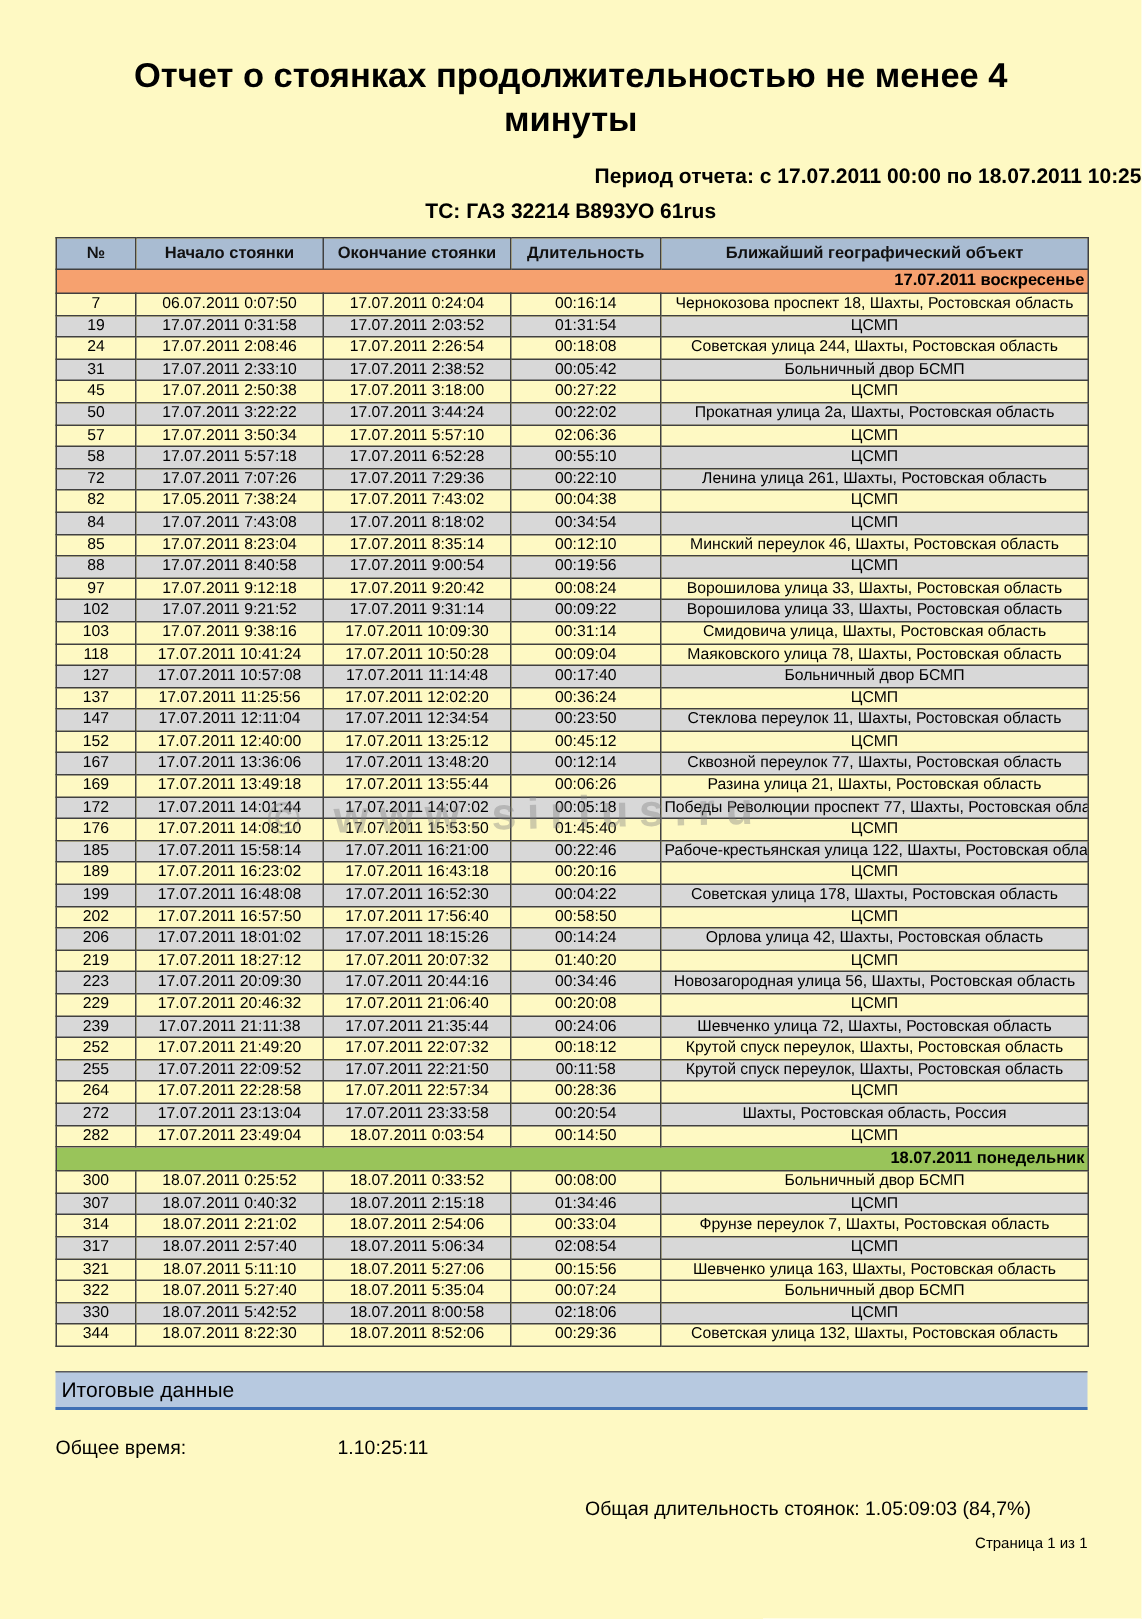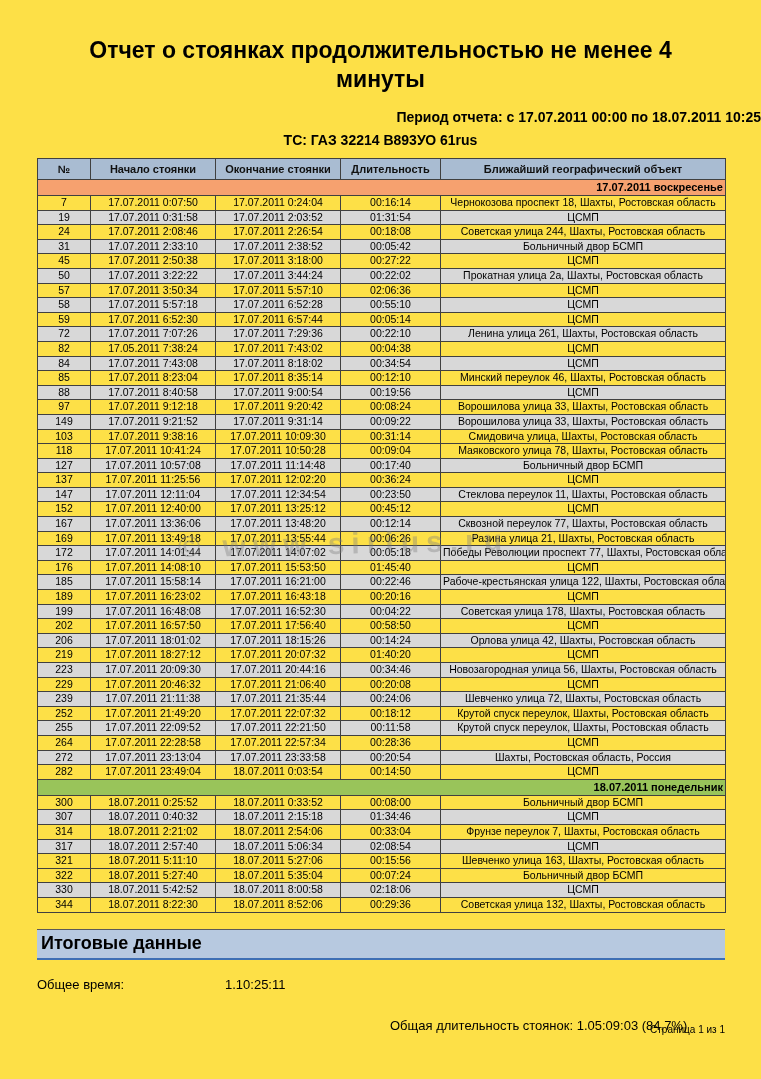--- a/index.html
+++ b/index.html
@@ -1,17 +1,17 @@
 <!DOCTYPE html>
 <html><head>
 <meta charset="utf-8">
 <style>
   html,body { margin:0; padding:0; background:#ffffff; }
   .page {
-    position:relative; width:761px; height:1079px; background:#fde047;
+    position:relative; width:761px; height:1079px; background:#fef9c3;
     font-family:"Liberation Sans", sans-serif; color:#000; overflow:hidden;
   }
   .title {
     margin:36px auto 0; width:620px; text-align:center;
     font-size:23px; line-height:29px; font-weight:bold;
   }
   .period { margin-top:15px; text-align:right; font-size:14px; font-weight:bold; }
   .vehicle { margin-top:7px; text-align:center; font-size:14px; font-weight:bold; }
 
   table.stops {
@@ -34,21 +34,21 @@
     font-size:10.5px; height:13.6px; line-height:13.6px; padding:0 2px;
   }
   tr.shaded td { background:#d8d8d8; }
   tr.section td {
     font-weight:bold; font-size:11px; height:15px; line-height:15px;text-align:right;
   }
 
   .summary-bar {
     margin:16px 0 0 37px; width:680px; background:#b7c9e0;
     border-top:1px solid #5a5a5a; border-bottom:2px solid #3f6fb4;
-    font-size:18px; font-weight:bold; padding:3px 4px 4px;
+    font-size:14px; font-weight:normal; padding:3px 4px 4px;
   }
   .totals { position:relative; margin-top:17px; height:16px; font-size:13px; }
   .totals .t-label { position:absolute; left:37px; top:0; }
   .totals .t-value { position:absolute; left:225px; top:0; }
   .totals .t-stops { position:absolute; left:390px; top:0;margin-top:41px; }
 
   .watermark {
     position:absolute; left:178px; top:524px; width:580px;
     font-size:30px; font-weight:bold; letter-spacing:7px;
     color:rgba(125,125,125,0.38); transform:rotate(-1.2deg);
@@ -80,21 +80,21 @@
           <th>Длительность</th>
           <th>Ближайший географический объект</th>
         </tr>
       </thead>
     <tbody>
         <tr class="section">
           <td colspan="5" style="background: rgb(246, 161, 111);">17.07.2011 воскресенье</td>
         </tr>
         <tr>
           <td>7</td>
-          <td>17.07.2011 0:07:50</td>
+          <td>06.07.2011 0:07:50</td>
           <td>17.07.2011 0:24:04</td>
           <td>00:16:14</td>
           <td>Чернокозова проспект 18, Шахты, Ростовская область</td>
         </tr>
         <tr class="shaded">
           <td>19</td>
           <td>17.07.2011 0:31:58</td>
           <td>17.07.2011 2:03:52</td>
           <td>01:31:54</td>
           <td>ЦСМП</td>
@@ -134,27 +134,20 @@
           <td>02:06:36</td>
           <td>ЦСМП</td>
         </tr>
         <tr class="shaded">
           <td>58</td>
           <td>17.07.2011 5:57:18</td>
           <td>17.07.2011 6:52:28</td>
           <td>00:55:10</td>
           <td>ЦСМП</td>
         </tr>
-        <tr>
-          <td>59</td>
-          <td>17.07.2011 6:52:30</td>
-          <td>17.07.2011 6:57:44</td>
-          <td>00:05:14</td>
-          <td>ЦСМП</td>
-        </tr>
         <tr class="shaded">
           <td>72</td>
           <td>17.07.2011 7:07:26</td>
           <td>17.07.2011 7:29:36</td>
           <td>00:22:10</td>
           <td>Ленина улица 261, Шахты, Ростовская область</td>
         </tr>
         <tr>
           <td>82</td>
           <td>17.05.2011 7:38:24</td>
@@ -184,21 +177,21 @@
           <td>ЦСМП</td>
         </tr>
         <tr>
           <td>97</td>
           <td>17.07.2011 9:12:18</td>
           <td>17.07.2011 9:20:42</td>
           <td>00:08:24</td>
           <td>Ворошилова улица 33, Шахты, Ростовская область</td>
         </tr>
         <tr class="shaded">
-          <td>149</td>
+          <td>102</td>
           <td>17.07.2011 9:21:52</td>
           <td>17.07.2011 9:31:14</td>
           <td>00:09:22</td>
           <td>Ворошилова улица 33, Шахты, Ростовская область</td>
         </tr>
         <tr>
           <td>103</td>
           <td>17.07.2011 9:38:16</td>
           <td>17.07.2011 10:09:30</td>
           <td>00:31:14</td>

